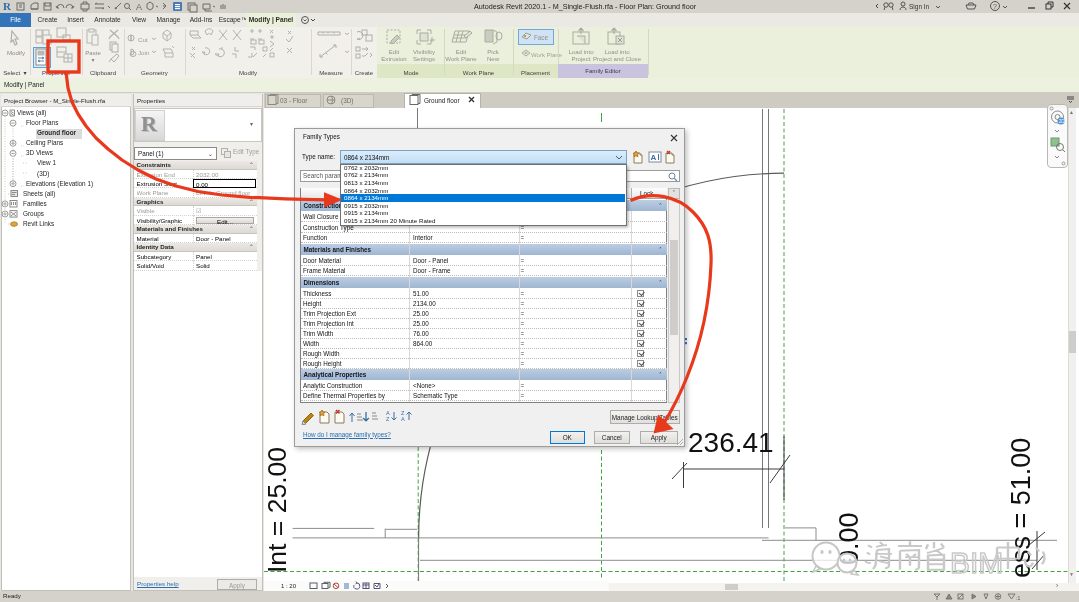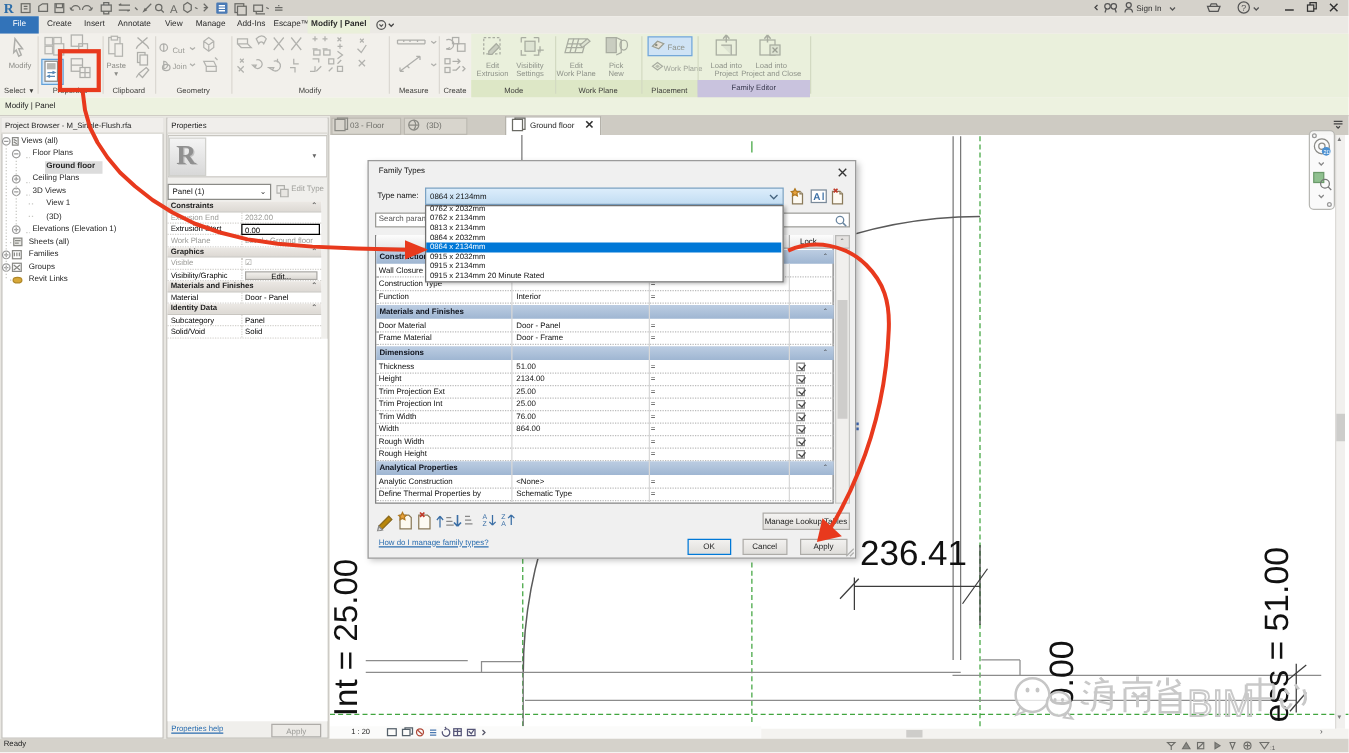--- a/index.html
+++ b/index.html
@@ -65,20 +65,21 @@
         <rect x="175" y="8" width="5" height="1.2" fill="#fff"></rect>
       </g>
  <g stroke="#6a6a66" stroke-width="1" fill="none">
   <rect x="188" y="3" width="7" height="7"></rect>
         <rect x="190" y="5" width="7" height="7" fill="#d5d2cb"></rect>
   <path d="M203 4h7v5h-7zM205 9v2h7"></path>
         <path d="M213 6l2 1"></path>
   <path d="M220 6h6M223 4v1M220 8h6"></path>
  </g>
 </svg>
+<div class="abs" id="titletext">Autodesk Revit 2020.1 - M_Single-Flush.rfa - Floor Plan: Ground floor</div>
 <svg class="abs" style="left:870px;top:0" width="209" height="13" viewBox="0 0 209 13">
  <path d="M8 4l-2 2 2 2" stroke="#444" fill="none" stroke-width="1"></path>
  <g stroke="#555" stroke-width="1" fill="none">
   <circle cx="16" cy="5" r="2.2"></circle>
         <circle cx="21" cy="5" r="2.2"></circle>
         <path d="M14 10l1-3M23 10l-1-3"></path>
   <circle cx="33" cy="4" r="2"></circle>
         <path d="M30 10c0-2 1.5-3 3-3s3 1 3 3"></path>
  </g>
  <text x="39" y="9" font-size="6.5" fill="#333" font-family="Liberation Sans">Sign In</text>

